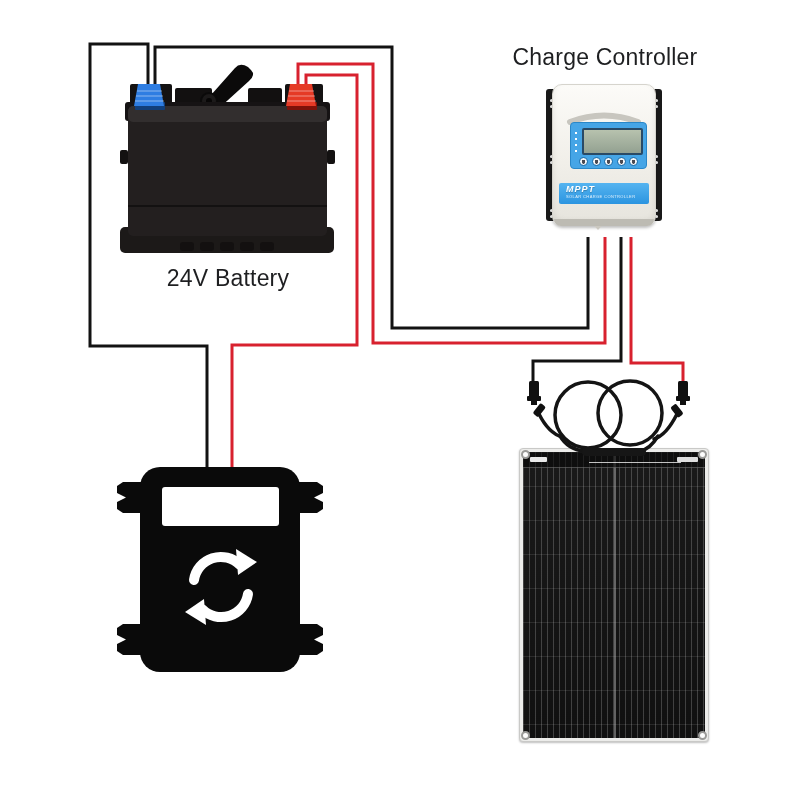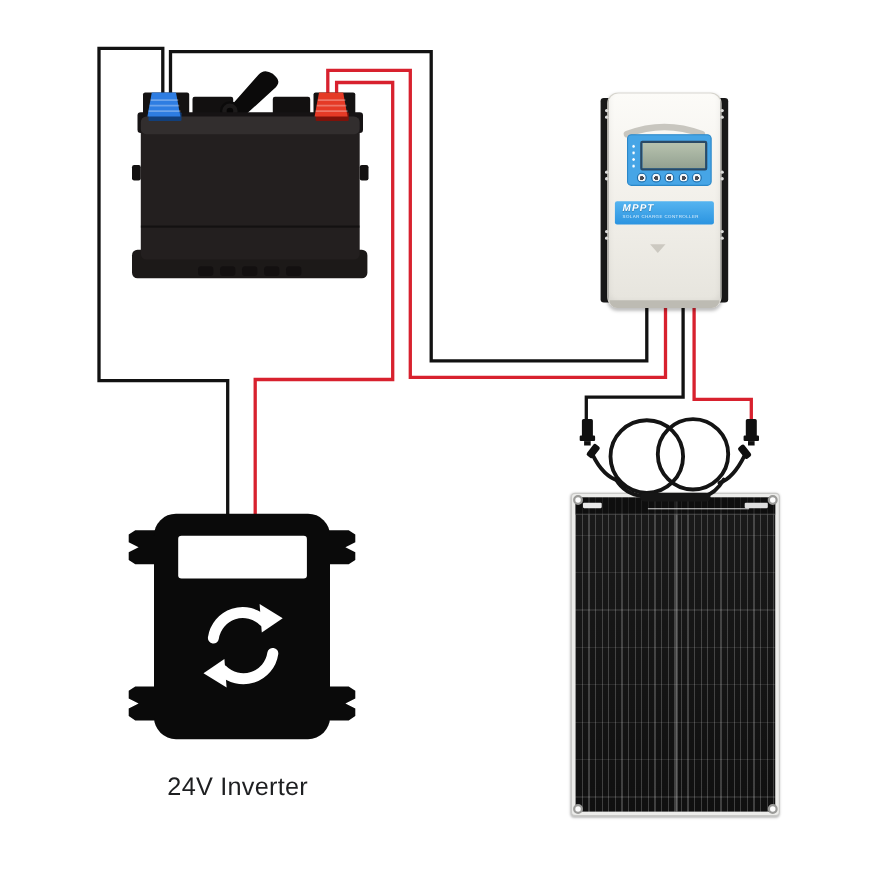--- a/index.html
+++ b/index.html
@@ -14,21 +14,21 @@
 
   
   .diagram-label{position:absolute;transform:translate(-50%,-50%);font-size:23px;
                  color:var(--label-text,#1e1f21);white-space:nowrap;letter-spacing:.2px;}
   #label-battery{left:228px;top:278px;}
   #label-controller{left:605px;top:57px;}
   #label-inverter{left:216px;top:715px;}
   #label-solar{left:616px;top:767px;}
 
   
-  #controller{position:absolute;left:546px;top:84px;width:116px;height:196px;}
+  #controller{position:absolute;left:546px;top:84px;width:116px;height:142px;}
   .rail{position:absolute;width:11px;top:5px;bottom:5px;background:#191919;border-radius:3px;}
   .rail.left{left:0}.rail.right{right:0}
   .hole{position:absolute;left:4px;width:3px;height:3px;border-radius:50%;background:#f2f2f2;}
   .ctrl-body{position:absolute;left:6px;right:6px;top:0;bottom:0;
              background:linear-gradient(180deg,#fcfbf8,#f1efe9 55%,#e6e4dd);
              border:1px solid #d6d4cd;border-radius:10px;
              box-shadow:inset 0 -4px 6px rgba(0,0,0,.08),0 2px 3px rgba(0,0,0,.25);}
   .ctrl-arc{position:absolute;left:0;top:0;}
   .display{position:absolute;left:24px;top:38px;width:75px;height:45px;
            background:var(--controller-panel-blue,#46a5e6);border:1px solid #2a87c8;border-radius:4px;}
@@ -205,15 +205,16 @@
     </g>
     <g>
       <rect x="178" y="23" width="10" height="17" rx="1.5" fill="#101010"></rect>
       <rect x="176" y="38" width="14" height="5" rx="1" fill="#101010"></rect>
       <rect x="180" y="43" width="6" height="4" fill="#101010"></rect>
       <rect x="173" y="46" width="7" height="13" rx="2" fill="#101010" transform="rotate(-38 177 52)"></rect>
     </g>
     <rect x="82" y="90" width="64" height="8" rx="4" fill="#161616"></rect>
   </svg>
 
-  <div class="diagram-label" id="label-inverter">24V Inverter</div>
+  <div class="diagram-label" id="label-battery">24V Battery</div>
+  <div class="diagram-label" id="label-controller">Charge Controller</div>
 
 </div>
 
 </body></html>

